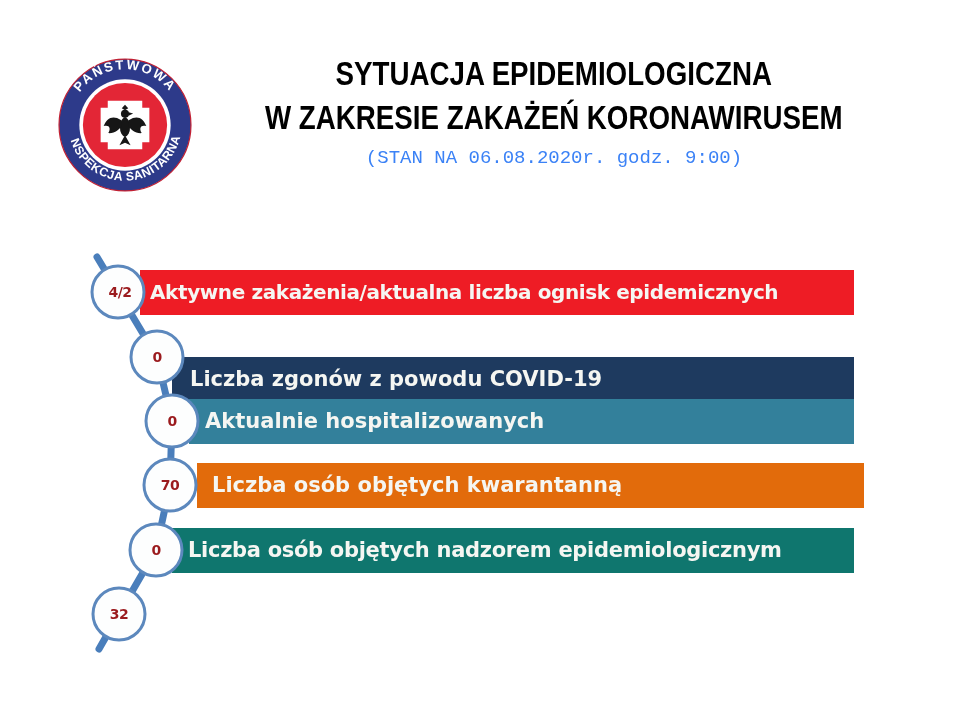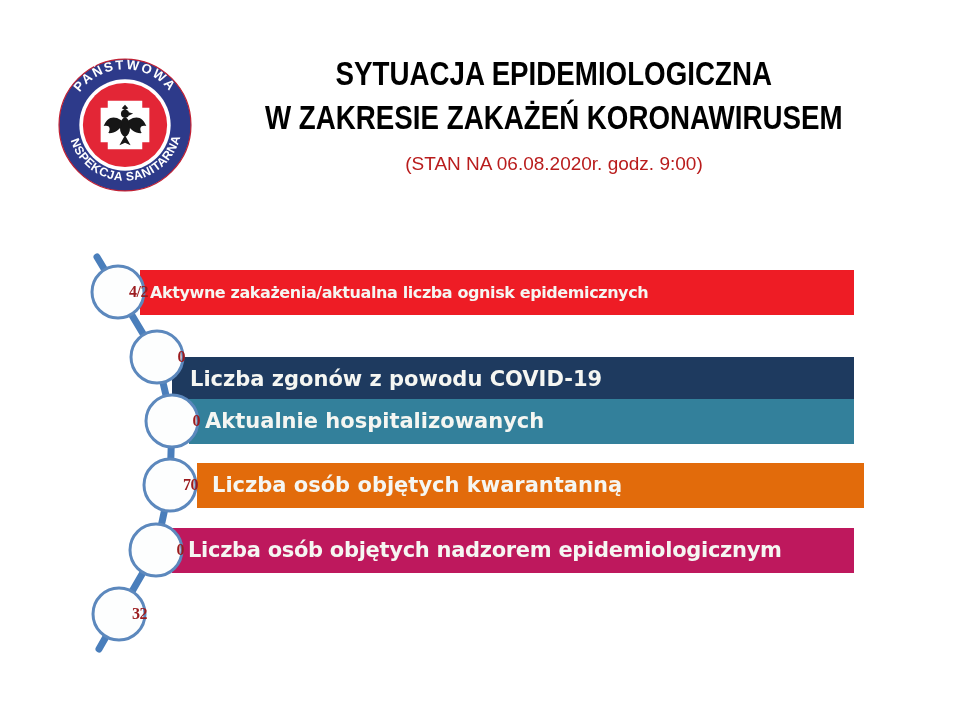--- a/index.html
+++ b/index.html
@@ -5,37 +5,37 @@
   html,body{margin:0;padding:0;background:#fff;}
   .slide{position:relative;width:960px;height:720px;background:#fff;overflow:hidden;
          font-family:"DejaVu Sans",sans-serif;}
 
   
   .logo{position:absolute;left:56px;top:56px;width:138px;height:138px;}
   .title-block{position:absolute;left:196px;top:52px;width:716px;text-align:center;color:#000;}
   .title-line{font-family:"Liberation Sans",sans-serif;font-weight:bold;font-size:33px;
               line-height:44px;white-space:nowrap;}
   .title-line .condense{display:inline-block;transform:scaleX(0.84);transform-origin:50% 50%;}
-  .subtitle{font-family:Liberation Sans, sans-serif;font-size:19px;line-height:30px;margin-top:9px;
-            color:#b91c1c;white-space:nowrap;}
+  .subtitle{font-family:Liberation Mono, monospace;font-size:19px;line-height:30px;margin-top:3px;
+            color:#3b82f6;white-space:nowrap;}
 
   
   .ladder{position:absolute;left:0;top:0;width:960px;height:720px;pointer-events:none;}
   .ladder polyline{fill:none;stroke:var(--ladder-color);stroke-width:7;
                    stroke-linecap:round;stroke-linejoin:round;}
   .ladder circle{fill:var(--circle-fill);stroke:var(--circle-border);stroke-width:3;}
 
-  .stat-value{position:absolute;width:56px;height:26px;line-height:26px;text-align:right;
-              font-weight:bold;font-size:16px;color:var(--value-color);letter-spacing:-0.5px;font-family:Liberation Serif, serif;}
+  .stat-value{position:absolute;width:56px;height:26px;line-height:26px;text-align:center;
+              font-weight:bold;font-size:14px;color:var(--value-color);letter-spacing:-0.5px;}
 
   
   .stat-bar{position:absolute;height:45px;color:var(--bar-text);font-weight:bold;
             font-size:21px;line-height:45px;white-space:nowrap;overflow:hidden;}
   .stat-bar .lbl{display:inline-block;}
-  .bar-0{left:140px;top:270px;width:714px;font-size:16px;letter-spacing:-0.4px;}
+  .bar-0{left:140px;top:270px;width:714px;font-size:20px;letter-spacing:-0.4px;}
   .bar-0 .lbl{padding-left:10px;}
   .bar-1{left:172px;top:335px;width:682px;}
   .bar-1 .lbl{padding-left:18px;}
   .bar-2{left:189px;top:399px;width:665px;}
   .bar-2 .lbl{padding-left:16px;}
   .bar-3{left:197px;top:463px;width:667px;}
   .bar-3 .lbl{padding-left:15px;}
   .bar-4{left:172px;top:528px;width:682px;letter-spacing:-0.3px;}
   .bar-4 .lbl{padding-left:16px;}
   .bar-5{left:140px;top:592px;width:714px;}
@@ -94,21 +94,21 @@
   </div>
 
   <div class="stat-bar bar-0" style="background: rgb(238, 28, 37);">
     <span class="lbl">Aktywne zakażenia/aktualna liczba ognisk epidemicznych</span></div>
   <div class="stat-bar bar-1" style="background: rgb(30, 58, 95); margin-top: 22px;">
     <span class="lbl">Liczba zgonów z powodu COVID-19</span></div>
   <div class="stat-bar bar-2" style="background: rgb(51, 128, 155);">
     <span class="lbl">Aktualnie hospitalizowanych</span></div>
   <div class="stat-bar bar-3" style="background: rgb(226, 107, 11);">
     <span class="lbl">Liczba osób objętych kwarantanną</span></div>
-  <div class="stat-bar bar-4" style="background: #be185d;">
+  <div class="stat-bar bar-4" style="background: #0f766e;">
     <span class="lbl">Liczba osób objętych nadzorem epidemiologicznym</span></div>
 
   <svg class="ladder" viewBox="0 0 960 720">
     <polyline points="97,257 118,292 157,357 172,421 170,485 156,550 119,614 99,649"></polyline>
     <circle cx="118" cy="292" r="26"></circle>
     <circle cx="157" cy="357" r="26"></circle>
     <circle cx="172" cy="421" r="26"></circle>
     <circle cx="170" cy="485" r="26"></circle>
     <circle cx="156" cy="550" r="26"></circle>
     <circle cx="119" cy="614" r="26"></circle>

